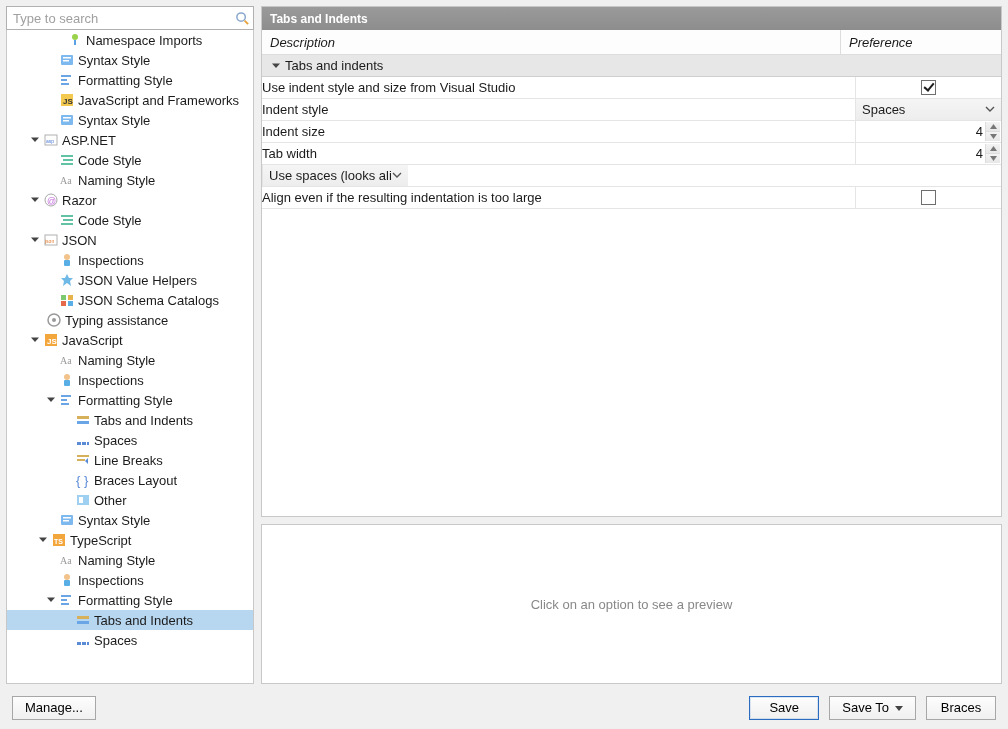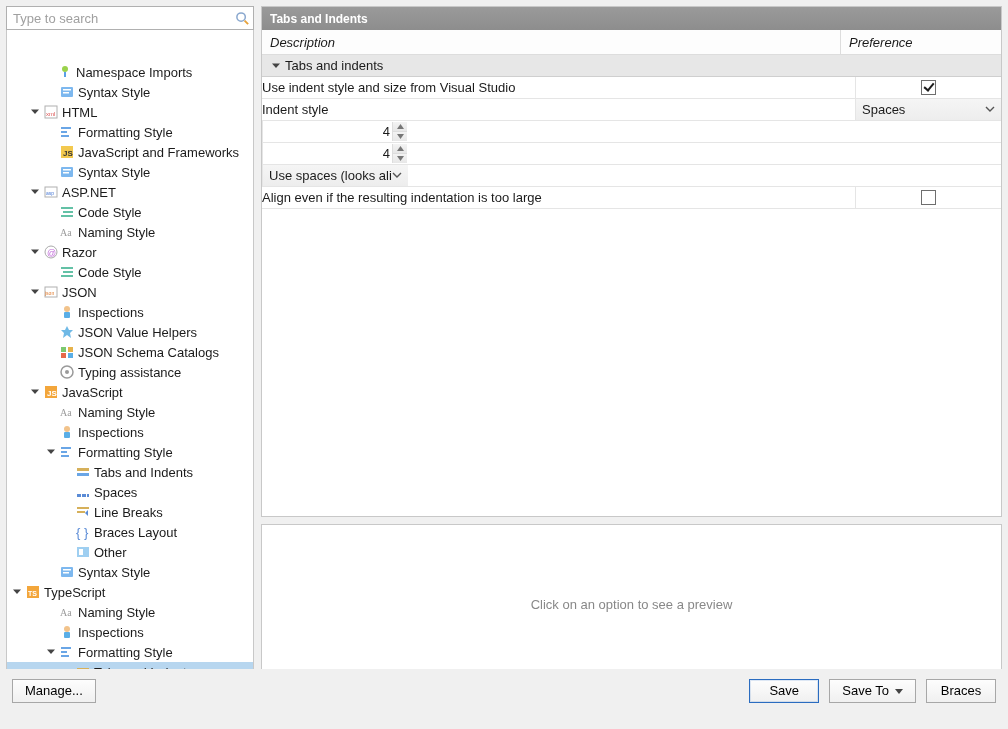--- a/index.html
+++ b/index.html
@@ -200,21 +200,21 @@
   .preview-box{
     height:158px;
     border:1px solid var(--panel-border);
     background:#fff;
     display:flex;align-items:center;justify-content:center;
     color:var(--muted);
     font-size:13px;
   }
   
   .footer{
-    position:absolute;left:0;right:0;bottom:17px;
+    position:absolute;left:0;right:0;bottom:0;
     height:43px;
     background:var(--panel-bg);
     display:flex;align-items:center;
     padding:0 12px;
     gap:10px;
   }
   .footer .spacer{flex:1;}
   .btn{
     height:24px;min-width:70px;
     padding:0 12px;
@@ -238,242 +238,228 @@
       <input type="text" class="search-input" placeholder="Type to search" style="">
       <span class="icon search-icon">
         <svg viewBox="0 0 16 16">
             <circle cx="6.5" cy="6.5" r="4.5" fill="none" stroke="#8aa8cf" stroke-width="1.6"></circle>
             <line x1="10.2" y1="10.2" x2="14" y2="14" stroke="#e7a23a" stroke-width="2"></line>
           </svg>
       </span>
     </div>
     <div class="tree-wrap">
       <div id="tree">
-          <div class="tree-row" style="padding-left: 36px; margin-top: 32px;">
+          <div class="tree-row" style="padding-left: 46px;">
             <span class="tree-arrow"></span>
             <span class="tree-icon">
               <svg viewBox="0 0 16 16" width="16" height="16">
                 <circle cx="8" cy="5" r="3" fill="#9ad24b"></circle>
                 <rect x="7" y="8" width="2" height="5" fill="#5aa0e6"></rect>
               </svg>
             </span>
             <span class="tree-label">Namespace Imports</span>
+          </div>
+          <div class="tree-row" style="padding-left: 38px;">
+            <span class="tree-arrow"></span>
+            <span class="tree-icon">
+              <svg viewBox="0 0 16 16" width="16" height="16">
+                <rect x="2" y="3" width="12" height="10" fill="#7db8ef" rx="1"></rect>
+                <rect x="4" y="5" width="8" height="1.5" fill="#fff"></rect>
+                <rect x="4" y="8" width="6" height="1.5" fill="#fff"></rect>
+              </svg>
+            </span>
+            <span class="tree-label">Syntax Style</span>
+          </div>
+          <div class="tree-row" style="padding-left: 38px;">
+            <span class="tree-arrow"></span>
+            <span class="tree-icon">
+              <svg viewBox="0 0 16 16" width="16" height="16">
+                <rect x="2" y="3" width="10" height="2" fill="#6aa6e6"></rect>
+                <rect x="2" y="7" width="6" height="2" fill="#6aa6e6"></rect>
+                <rect x="2" y="11" width="8" height="2" fill="#6aa6e6"></rect>
+              </svg>
+            </span>
+            <span class="tree-label">Formatting Style</span>
+          </div>
+          <div class="tree-row" style="padding-left: 38px;">
+            <span class="tree-arrow"></span>
+            <span class="tree-icon">
+              <svg viewBox="0 0 16 16" width="16" height="16">
+                <rect x="2" y="2" width="12" height="12" fill="#f3c94f"></rect>
+                <text x="4" y="12" font-size="8" font-weight="bold" fill="#333">JS</text>
+              </svg>
+            </span>
+            <span class="tree-label">JavaScript and Frameworks</span>
           </div>
           <div class="tree-row" style="padding-left: 38px;">
             <span class="tree-arrow"></span>
             <span class="tree-icon">
               <svg viewBox="0 0 16 16" width="16" height="16">
                 <rect x="2" y="3" width="12" height="10" fill="#7db8ef" rx="1"></rect>
                 <rect x="4" y="5" width="8" height="1.5" fill="#fff"></rect>
                 <rect x="4" y="8" width="6" height="1.5" fill="#fff"></rect>
               </svg>
             </span>
             <span class="tree-label">Syntax Style</span>
           </div>
           <div class="tree-row" style="padding-left: 22px;">
             <span class="tree-arrow">
               <svg viewBox="0 0 10 10">
                 <path d="M1 2.5 L5 7 L9 2.5 Z" fill="#444"></path>
               </svg>
             </span>
             <span class="tree-icon">
               <svg viewBox="0 0 16 16" width="16" height="16">
-                <rect x="2" y="2" width="12" height="12" fill="#fff" stroke="#b0b0b0"></rect>
-                <text x="3" y="12" font-size="6" fill="#d55">xml</text>
-              </svg>
-            </span>
-            <span class="tree-label">HTML</span>
-          </div>
-          <div class="tree-row" style="padding-left: 38px;">
-            <span class="tree-arrow"></span>
-            <span class="tree-icon">
-              <svg viewBox="0 0 16 16" width="16" height="16">
-                <rect x="2" y="3" width="10" height="2" fill="#6aa6e6"></rect>
-                <rect x="2" y="7" width="6" height="2" fill="#6aa6e6"></rect>
-                <rect x="2" y="11" width="8" height="2" fill="#6aa6e6"></rect>
-              </svg>
-            </span>
-            <span class="tree-label">Formatting Style</span>
-          </div>
-          <div class="tree-row" style="padding-left: 38px;">
-            <span class="tree-arrow"></span>
-            <span class="tree-icon">
-              <svg viewBox="0 0 16 16" width="16" height="16">
-                <rect x="2" y="2" width="12" height="12" fill="#f3c94f"></rect>
-                <text x="4" y="12" font-size="8" font-weight="bold" fill="#333">JS</text>
-              </svg>
-            </span>
-            <span class="tree-label">JavaScript and Frameworks</span>
-          </div>
-          <div class="tree-row" style="padding-left: 38px;">
-            <span class="tree-arrow"></span>
-            <span class="tree-icon">
-              <svg viewBox="0 0 16 16" width="16" height="16">
-                <rect x="2" y="3" width="12" height="10" fill="#7db8ef" rx="1"></rect>
-                <rect x="4" y="5" width="8" height="1.5" fill="#fff"></rect>
-                <rect x="4" y="8" width="6" height="1.5" fill="#fff"></rect>
-              </svg>
-            </span>
-            <span class="tree-label">Syntax Style</span>
+                <rect x="2" y="3" width="12" height="10" fill="#fff" stroke="#b0b0b0"></rect>
+                <text x="3" y="11" font-size="5" fill="#4b7bd6">asp</text>
+              </svg>
+            </span>
+            <span class="tree-label">ASP.NET</span>
+          </div>
+          <div class="tree-row" style="padding-left: 38px;">
+            <span class="tree-arrow"></span>
+            <span class="tree-icon">
+              <svg viewBox="0 0 16 16" width="16" height="16">
+                <rect x="2" y="3" width="12" height="2" fill="#63c1a6"></rect>
+                <rect x="4" y="7" width="10" height="2" fill="#63c1a6"></rect>
+                <rect x="2" y="11" width="12" height="2" fill="#63c1a6"></rect>
+              </svg>
+            </span>
+            <span class="tree-label">Code Style</span>
+          </div>
+          <div class="tree-row" style="padding-left: 38px;">
+            <span class="tree-arrow"></span>
+            <span class="tree-icon">
+              <svg viewBox="0 0 16 16" width="16" height="16">
+                <text x="1" y="12" font-size="10" fill="#9a9a9a" font-family="serif">Aa</text>
+              </svg>
+            </span>
+            <span class="tree-label">Naming Style</span>
           </div>
           <div class="tree-row" style="padding-left: 22px;">
             <span class="tree-arrow">
               <svg viewBox="0 0 10 10">
                 <path d="M1 2.5 L5 7 L9 2.5 Z" fill="#444"></path>
               </svg>
             </span>
             <span class="tree-icon">
               <svg viewBox="0 0 16 16" width="16" height="16">
-                <rect x="2" y="3" width="12" height="10" fill="#fff" stroke="#b0b0b0"></rect>
-                <text x="3" y="11" font-size="5" fill="#4b7bd6">asp</text>
-              </svg>
-            </span>
-            <span class="tree-label">ASP.NET</span>
+                <circle cx="8" cy="8" r="6" fill="#fff" stroke="#a8a8a8"></circle>
+                <text x="4" y="12" font-size="9" fill="#c06bd8">@</text>
+              </svg>
+            </span>
+            <span class="tree-label">Razor</span>
           </div>
           <div class="tree-row" style="padding-left: 38px;">
             <span class="tree-arrow"></span>
             <span class="tree-icon">
               <svg viewBox="0 0 16 16" width="16" height="16">
                 <rect x="2" y="3" width="12" height="2" fill="#63c1a6"></rect>
                 <rect x="4" y="7" width="10" height="2" fill="#63c1a6"></rect>
                 <rect x="2" y="11" width="12" height="2" fill="#63c1a6"></rect>
               </svg>
             </span>
             <span class="tree-label">Code Style</span>
-          </div>
-          <div class="tree-row" style="padding-left: 38px;">
-            <span class="tree-arrow"></span>
-            <span class="tree-icon">
-              <svg viewBox="0 0 16 16" width="16" height="16">
-                <text x="1" y="12" font-size="10" fill="#9a9a9a" font-family="serif">Aa</text>
-              </svg>
-            </span>
-            <span class="tree-label">Naming Style</span>
           </div>
           <div class="tree-row" style="padding-left: 22px;">
             <span class="tree-arrow">
               <svg viewBox="0 0 10 10">
                 <path d="M1 2.5 L5 7 L9 2.5 Z" fill="#444"></path>
               </svg>
             </span>
             <span class="tree-icon">
               <svg viewBox="0 0 16 16" width="16" height="16">
-                <circle cx="8" cy="8" r="6" fill="#fff" stroke="#a8a8a8"></circle>
-                <text x="4" y="12" font-size="9" fill="#c06bd8">@</text>
-              </svg>
-            </span>
-            <span class="tree-label">Razor</span>
-          </div>
-          <div class="tree-row" style="padding-left: 38px;">
-            <span class="tree-arrow"></span>
-            <span class="tree-icon">
-              <svg viewBox="0 0 16 16" width="16" height="16">
-                <rect x="2" y="3" width="12" height="2" fill="#63c1a6"></rect>
-                <rect x="4" y="7" width="10" height="2" fill="#63c1a6"></rect>
-                <rect x="2" y="11" width="12" height="2" fill="#63c1a6"></rect>
-              </svg>
-            </span>
-            <span class="tree-label">Code Style</span>
+                <rect x="2" y="3" width="12" height="10" fill="#fff" stroke="#b0b0b0"></rect>
+                <text x="2" y="11" font-size="5" fill="#e07a2d">json</text>
+              </svg>
+            </span>
+            <span class="tree-label">JSON</span>
+          </div>
+          <div class="tree-row" style="padding-left: 38px;">
+            <span class="tree-arrow"></span>
+            <span class="tree-icon">
+              <svg viewBox="0 0 16 16" width="16" height="16">
+                <circle cx="8" cy="5" r="3" fill="#f2c38b"></circle>
+                <rect x="5" y="8" width="6" height="6" fill="#5aaee6" rx="1"></rect>
+              </svg>
+            </span>
+            <span class="tree-label">Inspections</span>
+          </div>
+          <div class="tree-row" style="padding-left: 38px;">
+            <span class="tree-arrow"></span>
+            <span class="tree-icon">
+              <svg viewBox="0 0 16 16" width="16" height="16">
+                <path d="M8 2 L10 6 L14 6 L11 9 L12 14 L8 11 L4 14 L5 9 L2 6 L6 6 Z" fill="#6fb9e6"></path>
+              </svg>
+            </span>
+            <span class="tree-label">JSON Value Helpers</span>
+          </div>
+          <div class="tree-row" style="padding-left: 38px;">
+            <span class="tree-arrow"></span>
+            <span class="tree-icon">
+              <svg viewBox="0 0 16 16" width="16" height="16">
+                <rect x="2" y="3" width="5" height="5" fill="#7cc96f"></rect>
+                <rect x="9" y="3" width="5" height="5" fill="#e6b24a"></rect>
+                <rect x="2" y="9" width="5" height="5" fill="#e6694a"></rect>
+                <rect x="9" y="9" width="5" height="5" fill="#5aaee6"></rect>
+              </svg>
+            </span>
+            <span class="tree-label">JSON Schema Catalogs</span>
+          </div>
+          <div class="tree-row" style="padding-left: 25px;">
+            <span class="tree-arrow"></span>
+            <span class="tree-icon">
+              <svg viewBox="0 0 16 16" width="16" height="16">
+                <circle cx="8" cy="8" r="6" fill="none" stroke="#9a9a9a" stroke-width="1.5"></circle>
+                <circle cx="8" cy="8" r="2" fill="#9a9a9a"></circle>
+              </svg>
+            </span>
+            <span class="tree-label">Typing assistance</span>
           </div>
           <div class="tree-row" style="padding-left: 22px;">
             <span class="tree-arrow">
               <svg viewBox="0 0 10 10">
                 <path d="M1 2.5 L5 7 L9 2.5 Z" fill="#444"></path>
               </svg>
             </span>
             <span class="tree-icon">
               <svg viewBox="0 0 16 16" width="16" height="16">
-                <rect x="2" y="3" width="12" height="10" fill="#fff" stroke="#b0b0b0"></rect>
-                <text x="2" y="11" font-size="5" fill="#e07a2d">json</text>
-              </svg>
-            </span>
-            <span class="tree-label">JSON</span>
+                <rect x="2" y="2" width="12" height="12" fill="#f3a63b"></rect>
+                <text x="4" y="12" font-size="8" font-weight="bold" fill="#fff">JS</text>
+              </svg>
+            </span>
+            <span class="tree-label">JavaScript</span>
+          </div>
+          <div class="tree-row" style="padding-left: 38px;">
+            <span class="tree-arrow"></span>
+            <span class="tree-icon">
+              <svg viewBox="0 0 16 16" width="16" height="16">
+                <text x="1" y="12" font-size="10" fill="#9a9a9a" font-family="serif">Aa</text>
+              </svg>
+            </span>
+            <span class="tree-label">Naming Style</span>
           </div>
           <div class="tree-row" style="padding-left: 38px;">
             <span class="tree-arrow"></span>
             <span class="tree-icon">
               <svg viewBox="0 0 16 16" width="16" height="16">
                 <circle cx="8" cy="5" r="3" fill="#f2c38b"></circle>
                 <rect x="5" y="8" width="6" height="6" fill="#5aaee6" rx="1"></rect>
               </svg>
             </span>
             <span class="tree-label">Inspections</span>
           </div>
           <div class="tree-row" style="padding-left: 38px;">
-            <span class="tree-arrow"></span>
-            <span class="tree-icon">
-              <svg viewBox="0 0 16 16" width="16" height="16">
-                <path d="M8 2 L10 6 L14 6 L11 9 L12 14 L8 11 L4 14 L5 9 L2 6 L6 6 Z" fill="#6fb9e6"></path>
-              </svg>
-            </span>
-            <span class="tree-label">JSON Value Helpers</span>
-          </div>
-          <div class="tree-row" style="padding-left: 38px;">
-            <span class="tree-arrow"></span>
-            <span class="tree-icon">
-              <svg viewBox="0 0 16 16" width="16" height="16">
-                <rect x="2" y="3" width="5" height="5" fill="#7cc96f"></rect>
-                <rect x="9" y="3" width="5" height="5" fill="#e6b24a"></rect>
-                <rect x="2" y="9" width="5" height="5" fill="#e6694a"></rect>
-                <rect x="9" y="9" width="5" height="5" fill="#5aaee6"></rect>
-              </svg>
-            </span>
-            <span class="tree-label">JSON Schema Catalogs</span>
-          </div>
-          <div class="tree-row" style="padding-left: 38px;">
-            <span class="tree-arrow"></span>
-            <span class="tree-icon">
-              <svg viewBox="0 0 16 16" width="16" height="16">
-                <circle cx="8" cy="8" r="6" fill="none" stroke="#9a9a9a" stroke-width="1.5"></circle>
-                <circle cx="8" cy="8" r="2" fill="#9a9a9a"></circle>
-              </svg>
-            </span>
-            <span class="tree-label">Typing assistance</span>
-          </div>
-          <div class="tree-row" style="padding-left: 22px;">
             <span class="tree-arrow">
               <svg viewBox="0 0 10 10">
                 <path d="M1 2.5 L5 7 L9 2.5 Z" fill="#444"></path>
               </svg>
             </span>
             <span class="tree-icon">
               <svg viewBox="0 0 16 16" width="16" height="16">
-                <rect x="2" y="2" width="12" height="12" fill="#f3a63b"></rect>
-                <text x="4" y="12" font-size="8" font-weight="bold" fill="#fff">JS</text>
-              </svg>
-            </span>
-            <span class="tree-label">JavaScript</span>
-          </div>
-          <div class="tree-row" style="padding-left: 38px;">
-            <span class="tree-arrow"></span>
-            <span class="tree-icon">
-              <svg viewBox="0 0 16 16" width="16" height="16">
-                <text x="1" y="12" font-size="10" fill="#9a9a9a" font-family="serif">Aa</text>
-              </svg>
-            </span>
-            <span class="tree-label">Naming Style</span>
-          </div>
-          <div class="tree-row" style="padding-left: 38px;">
-            <span class="tree-arrow"></span>
-            <span class="tree-icon">
-              <svg viewBox="0 0 16 16" width="16" height="16">
-                <circle cx="8" cy="5" r="3" fill="#f2c38b"></circle>
-                <rect x="5" y="8" width="6" height="6" fill="#5aaee6" rx="1"></rect>
-              </svg>
-            </span>
-            <span class="tree-label">Inspections</span>
-          </div>
-          <div class="tree-row" style="padding-left: 38px;">
-            <span class="tree-arrow">
-              <svg viewBox="0 0 10 10">
-                <path d="M1 2.5 L5 7 L9 2.5 Z" fill="#444"></path>
-              </svg>
-            </span>
-            <span class="tree-icon">
-              <svg viewBox="0 0 16 16" width="16" height="16">
                 <rect x="2" y="3" width="10" height="2" fill="#6aa6e6"></rect>
                 <rect x="2" y="7" width="6" height="2" fill="#6aa6e6"></rect>
                 <rect x="2" y="11" width="8" height="2" fill="#6aa6e6"></rect>
               </svg>
             </span>
             <span class="tree-label">Formatting Style</span>
           </div>
           <div class="tree-row" style="padding-left: 54px;">
             <span class="tree-arrow"></span>
             <span class="tree-icon">
@@ -529,21 +515,21 @@
             <span class="tree-arrow"></span>
             <span class="tree-icon">
               <svg viewBox="0 0 16 16" width="16" height="16">
                 <rect x="2" y="3" width="12" height="10" fill="#7db8ef" rx="1"></rect>
                 <rect x="4" y="5" width="8" height="1.5" fill="#fff"></rect>
                 <rect x="4" y="8" width="6" height="1.5" fill="#fff"></rect>
               </svg>
             </span>
             <span class="tree-label">Syntax Style</span>
           </div>
-          <div class="tree-row" style="padding-left: 4px;">
+          <div class="tree-row" style="padding-left: 30px;">
             <span class="tree-arrow">
               <svg viewBox="0 0 10 10">
                 <path d="M1 2.5 L5 7 L9 2.5 Z" fill="#444"></path>
               </svg>
             </span>
             <span class="tree-icon">
               <svg viewBox="0 0 16 16" width="16" height="16">
                 <rect x="2" y="2" width="12" height="12" fill="#f3a63b"></rect>
                 <text x="3" y="12" font-size="7" font-weight="bold" fill="#fff">TS</text>
               </svg>
@@ -637,39 +623,41 @@
             <div class="g-pref">
               <div class="drop-cell">
                 <span style="overflow: hidden; text-overflow: clip; white-space: nowrap;">Spaces</span>
                 <span class="chev"><svg viewBox="0 0 10 10">
                     <path d="M1 3 L5 7 L9 3" fill="none" stroke="#555" stroke-width="1.4"></path>
                   </svg></span>
               </div>
             </div>
           </div>
           <div class="grid-row">
+            <div class="g-desc">Indent size</div>
             <div class="g-pref">
               <div class="num-cell">
                 <span>4</span>
                 <div class="spin">
                   <div class="spin-btn">
                     <svg viewBox="0 0 7 5">
                       <path d="M0 5 L3.5 0 L7 5 Z" fill="#777"></path>
                     </svg>
                   </div>
                   <div class="spin-btn">
                     <svg viewBox="0 0 7 5">
                       <path d="M0 0 L3.5 5 L7 0 Z" fill="#777"></path>
                     </svg>
                   </div>
                 </div>
               </div>
             </div>
           </div>
           <div class="grid-row">
+            <div class="g-desc">Tab width</div>
             <div class="g-pref">
               <div class="num-cell">
                 <span>4</span>
                 <div class="spin">
                   <div class="spin-btn">
                     <svg viewBox="0 0 7 5">
                       <path d="M0 5 L3.5 0 L7 5 Z" fill="#777"></path>
                     </svg>
                   </div>
                   <div class="spin-btn">

